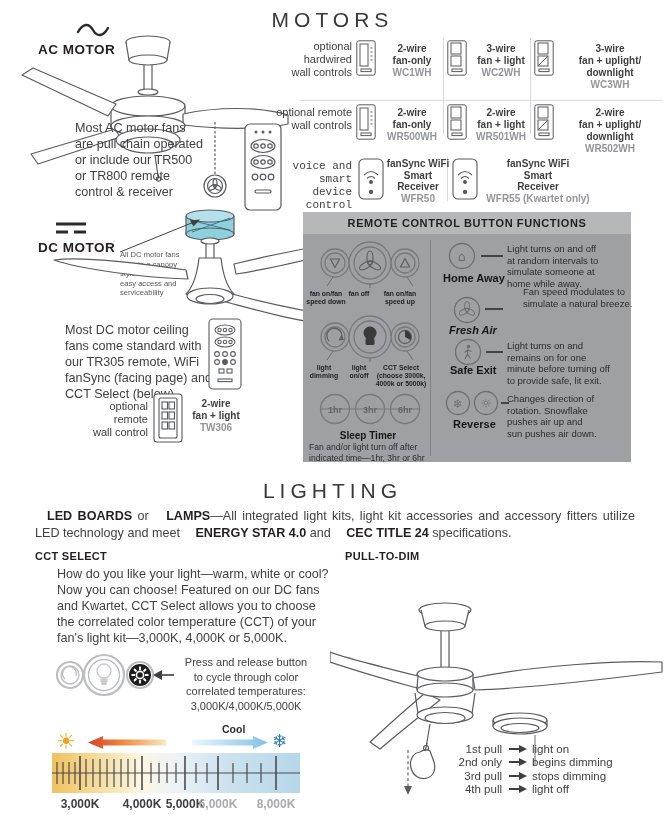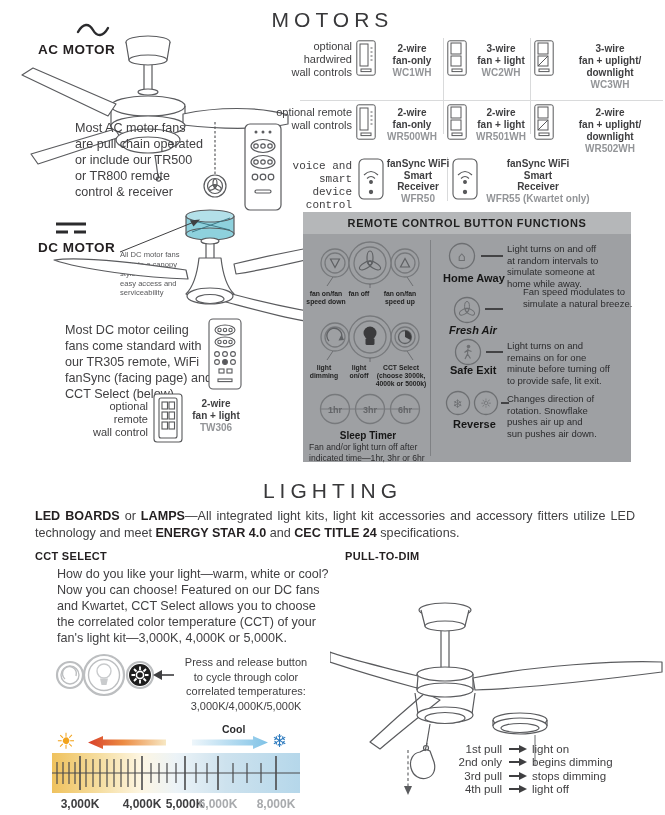--- a/index.html
+++ b/index.html
@@ -23,21 +23,21 @@
   #panel-header{background:#b5b7b9;text-align:center;font-size:11px;font-weight:bold;color:#1f1f1f;
                 letter-spacing:.6px;line-height:22px;}
   .pl-label{font-size:6.8px;line-height:8px;font-weight:bold;color:#1f1f1f;text-align:center;}
   .fn-name{font-size:11px;font-weight:bold;color:#161616;}
   .fn-desc{font-size:9.5px;line-height:11.6px;color:#2c2c2e;}
   .pdash{height:1.5px;background:#434345;}
   .sleep-title{font-size:10px;font-weight:bold;color:#161616;text-align:center;}
   .sleep-text{font-size:8.6px;line-height:10.6px;color:#2c2c2e;}
   
   .intro{font-size:12.6px;line-height:17px;text-align:justify;color:#414042;}
-  .intro b{color:#231f20;}
+  .intro b{color:#231f20;margin-left:12px;}
   .sub-head{font-size:11px;font-weight:bold;color:#231f20;letter-spacing:.3px;}
   .press-note{font-size:11px;line-height:14.5px;text-align:center;color:#414042;}
   .scale-word{font-size:10.5px;font-weight:bold;color:#2d2d2f;}
   .scale-lab{position:absolute;transform:translateX(-50%);font-size:12px;font-weight:bold;color:#3e3e40;}
   .scale-lab.gray{color:#a8aaad;}
   .sun-glyph{font-size:22px;color:#f2a31c;font-family:"DejaVu Sans",sans-serif;}
   .snow-glyph{font-size:18px;color:#2e7bbf;font-family:"DejaVu Sans",sans-serif;}
   
   .prow{display:flex;align-items:center;height:13.5px;font-size:11.5px;color:#414042;}
   .pstep{width:50px;text-align:right;}

